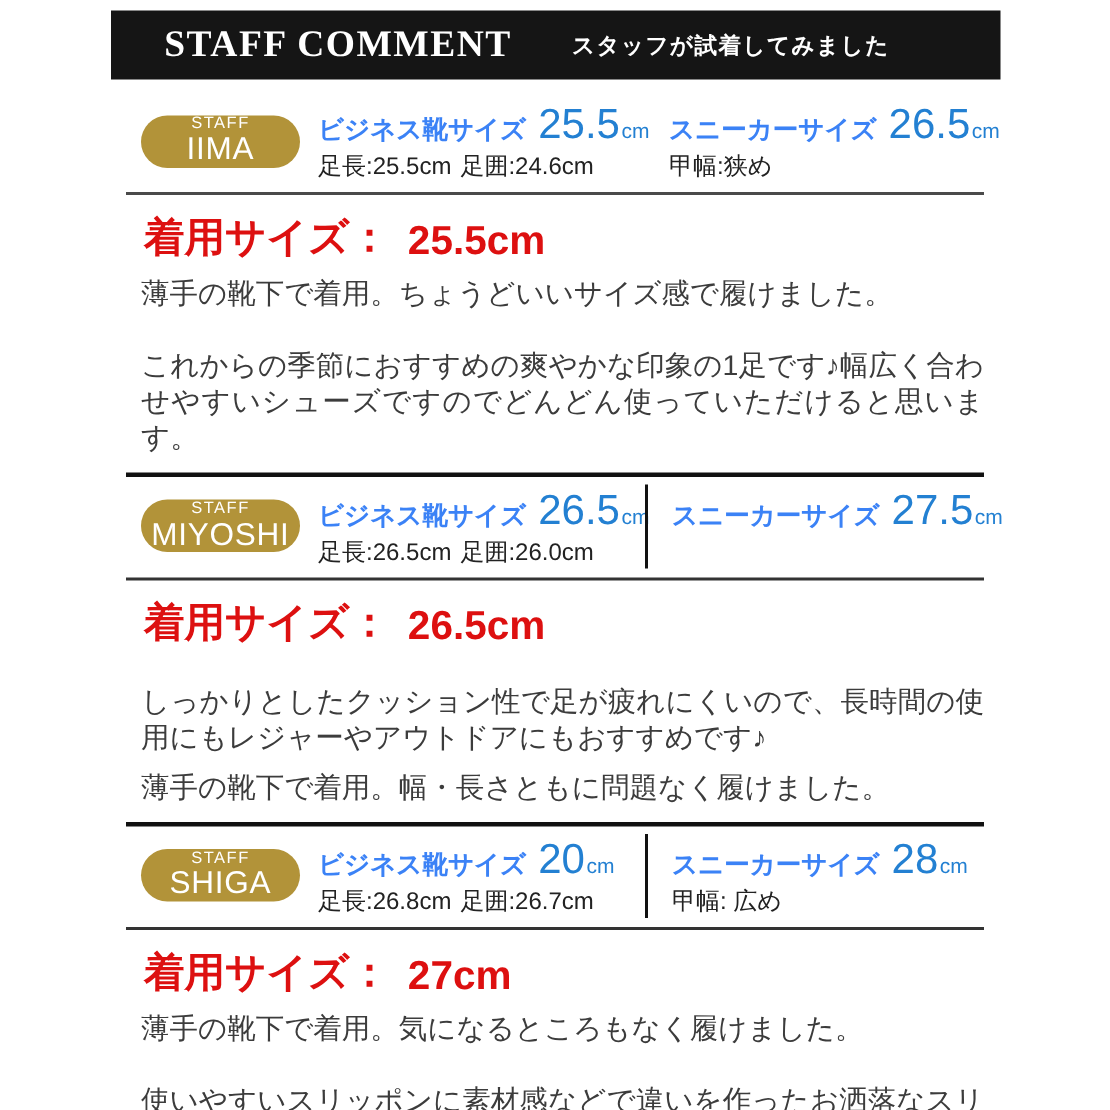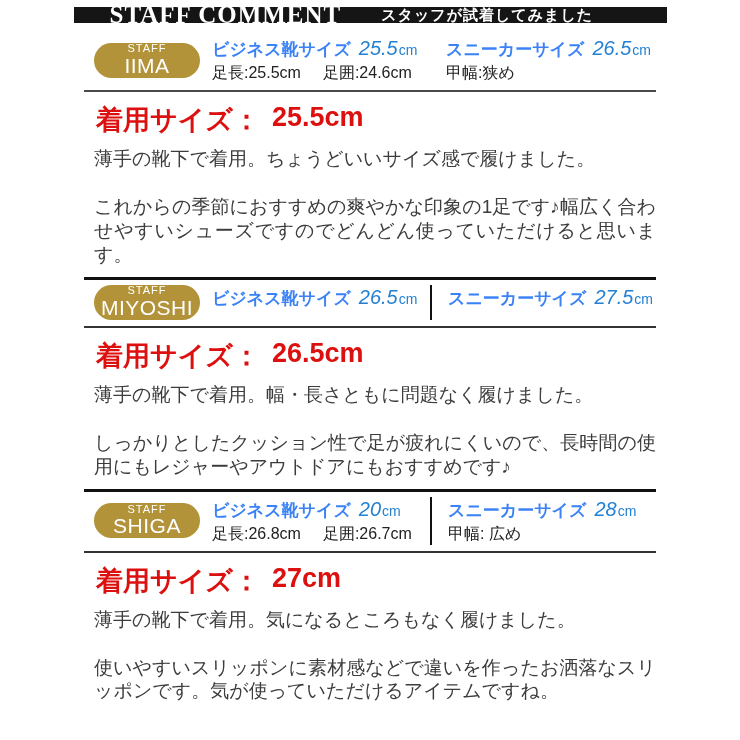--- a/index.html
+++ b/index.html
@@ -16,21 +16,21 @@
     height: 740px;
     margin: 0 auto;
     padding-top: 7px;
     font-family: "Liberation Sans", "DejaVu Sans", sans-serif;
     color: #3c3c3c;
     overflow: hidden;
   }
   
   .header-bar {
     width: 593px;
-    height: 16px;
+    height: 46px;
     margin: 0 auto;
     background: var(--header-bg);
     color: #ffffff;
     display: flex;
     align-items: center;
     white-space: nowrap;
   }
   .header-title {
     font-family: "Liberation Serif", "DejaVu Serif", serif;
     font-weight: bold;
@@ -79,33 +79,33 @@
     display: flex;
     align-self: stretch;
     margin-left: 12px;
     align-items: stretch;
   }
   .col-left { width: 218px; padding-top: 1px; }
   .col-right { flex: 1; padding-left: 16px; padding-top: 1px; }
   .staff-row.lined .col-right { border-left: 2px solid var(--border-dark); }
   .size-line { display: flex; align-items: baseline; white-space: nowrap; }
   .size-label { font-weight: bold; color: #3b82f6; font-size: 17px; }
-  .size-value { color: var(--accent-blue); font-size: 20px; margin-left: 8px; font-style: italic; }
+  .size-value { color: var(--accent-blue); font-size: 28px; margin-left: 8px; }
   .size-unit { color: var(--accent-blue); font-size: 14px; margin-left: 1px; }
   .meta-line {
     display: flex;
-    gap: 22px;
+    gap: 6px;
     font-size: 16px;
     color: #222222;
     margin-top: 2px;
     white-space: nowrap;
   }
   .worn {
     display: flex;
-    align-items: flex-start;
+    align-items: flex-end;
     gap: 12px;
     margin: 10px 0 0 12px;
     color: var(--accent-red);
     font-weight: bold;
     font-size: 27px;
     white-space: nowrap;
   }
   .comment {
     margin-top: 9px;
     font-size: 19px;
@@ -170,36 +170,40 @@
         <span class="badge-top">STAFF</span>
         <span class="badge-name">MIYOSHI</span>
       </div>
       <div class="info">
         <div class="col-left">
           <div class="size-line">
             <span class="size-label">ビジネス靴サイズ</span>
             <span class="size-value">26.5</span>
             <span class="size-unit">cm</span>
           </div>
+          <div class="meta-line">
+            <span>足長:26.5cm</span>
+            <span>足囲:26.0cm</span>
+          </div>
         </div>
         <div class="col-right">
           <div class="size-line">
             <span class="size-label">スニーカーサイズ</span>
             <span class="size-value">27.5</span>
             <span class="size-unit">cm</span>
           </div>
         </div>
       </div>
     </div>
     <div class="worn">
       <span>着用サイズ：</span>
       <span>26.5cm</span>
     </div>
+    <p class="comment detail">しっかりとしたクッション性で足が疲れにくいので、長時間の使用にもレジャーやアウトドアにもおすすめです♪</p>
     <p class="comment">薄手の靴下で着用。幅・長さともに問題なく履けました。</p>
-    <p class="comment detail">しっかりとしたクッション性で足が疲れにくいので、長時間の使用にもレジャーやアウトドアにもおすすめです♪</p>
   </section>
 
   <section class="staff-block">
     <div class="staff-row lined">
       <div class="badge">
         <span class="badge-top">STAFF</span>
         <span class="badge-name">SHIGA</span>
       </div>
       <div class="info">
         <div class="col-left">

